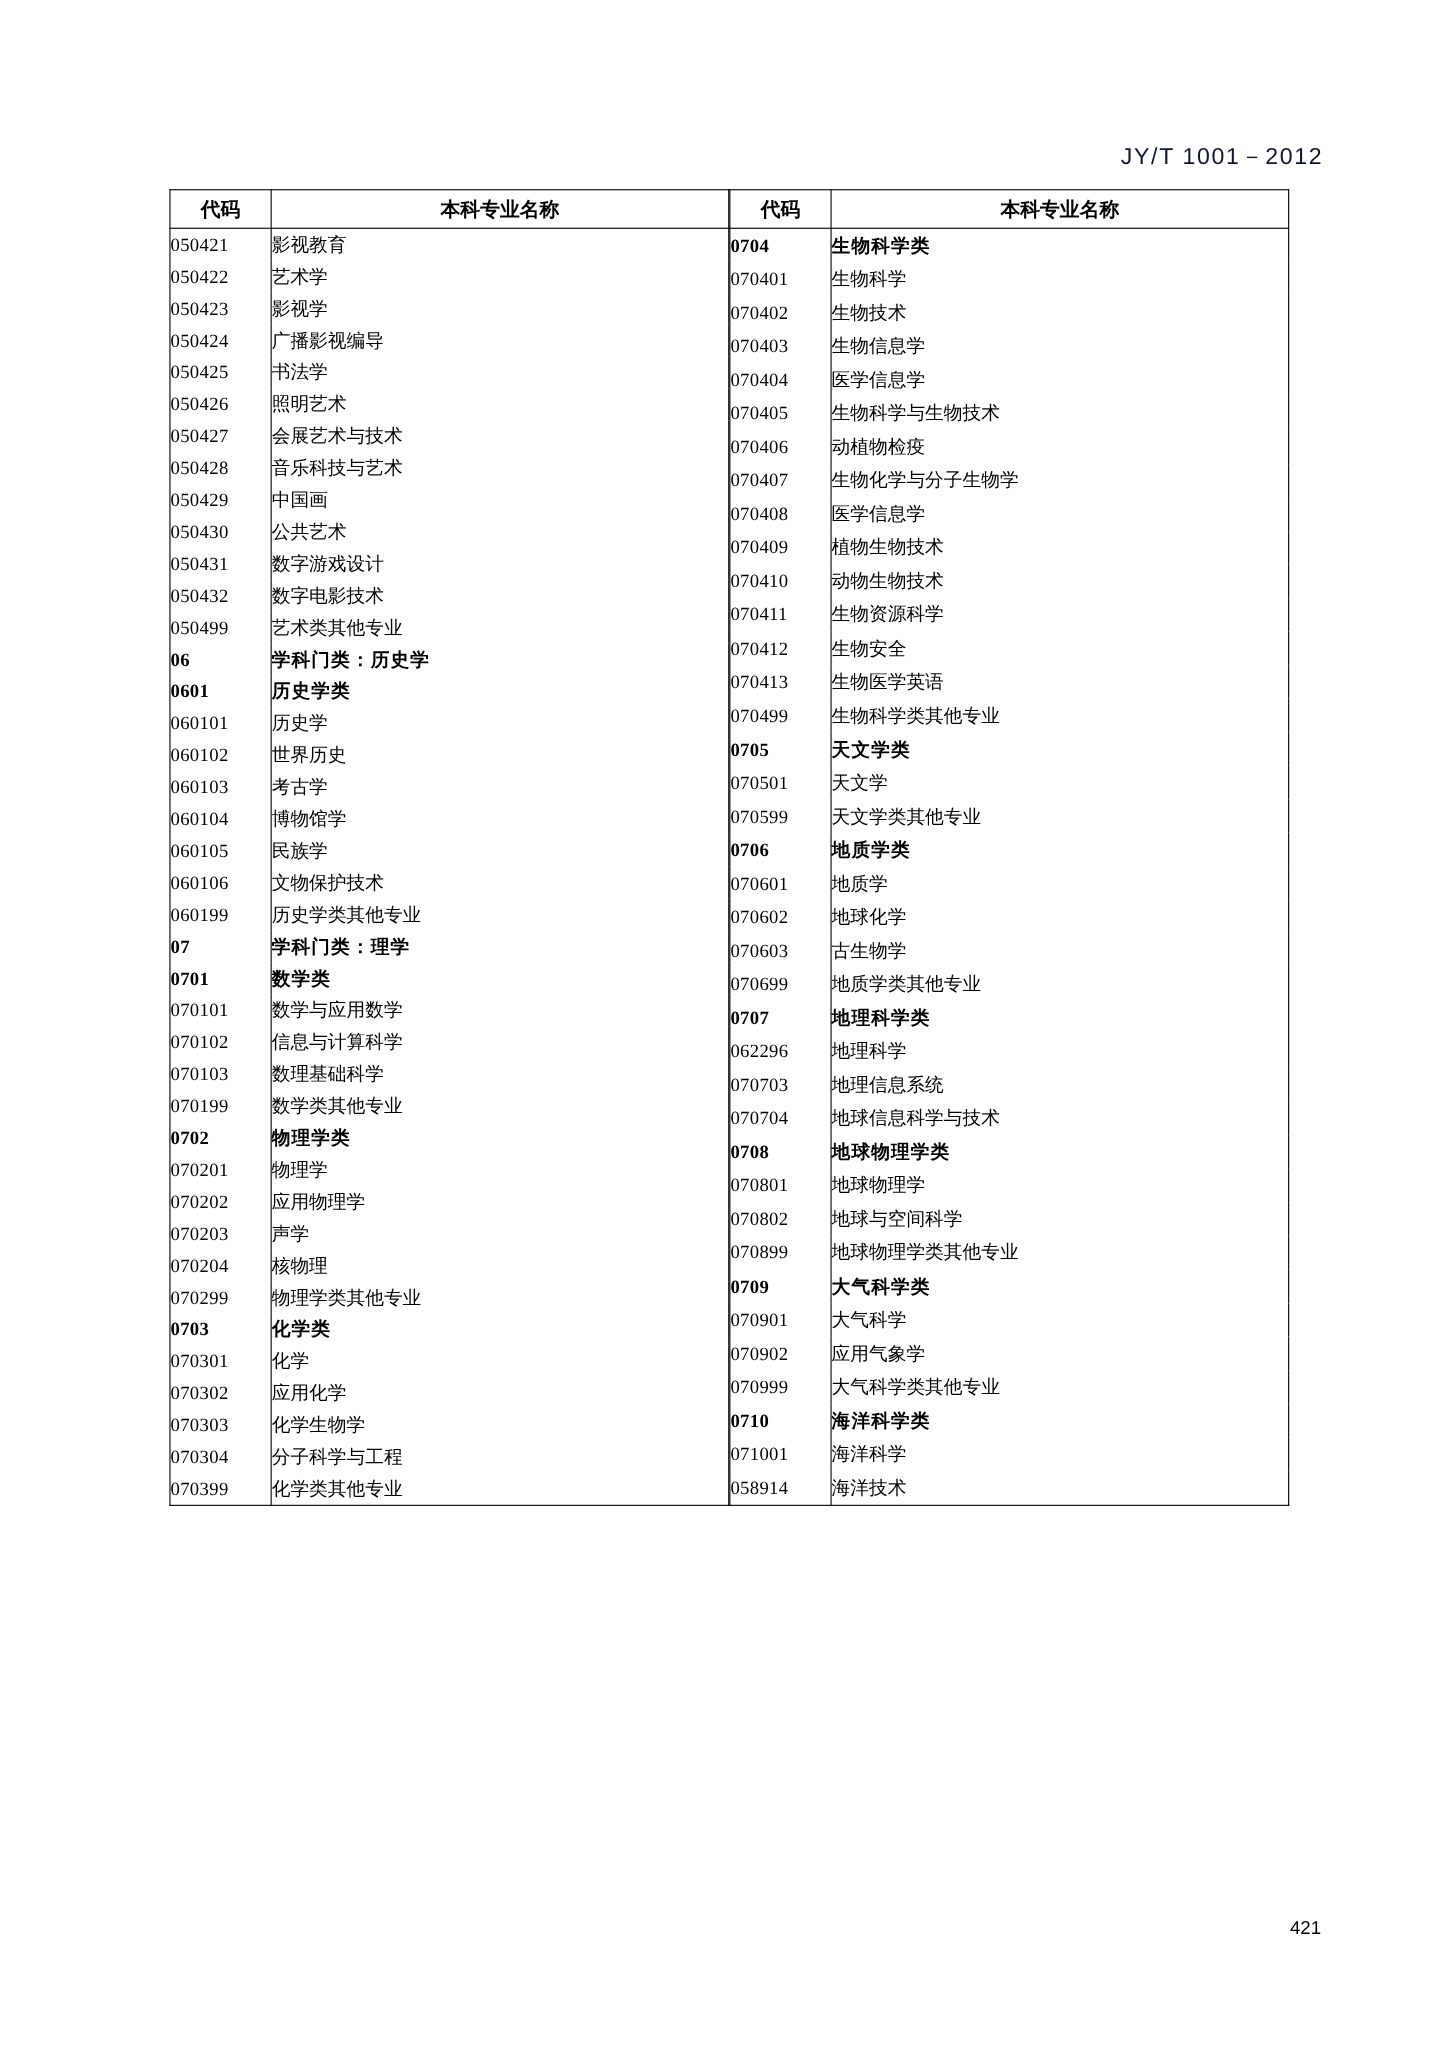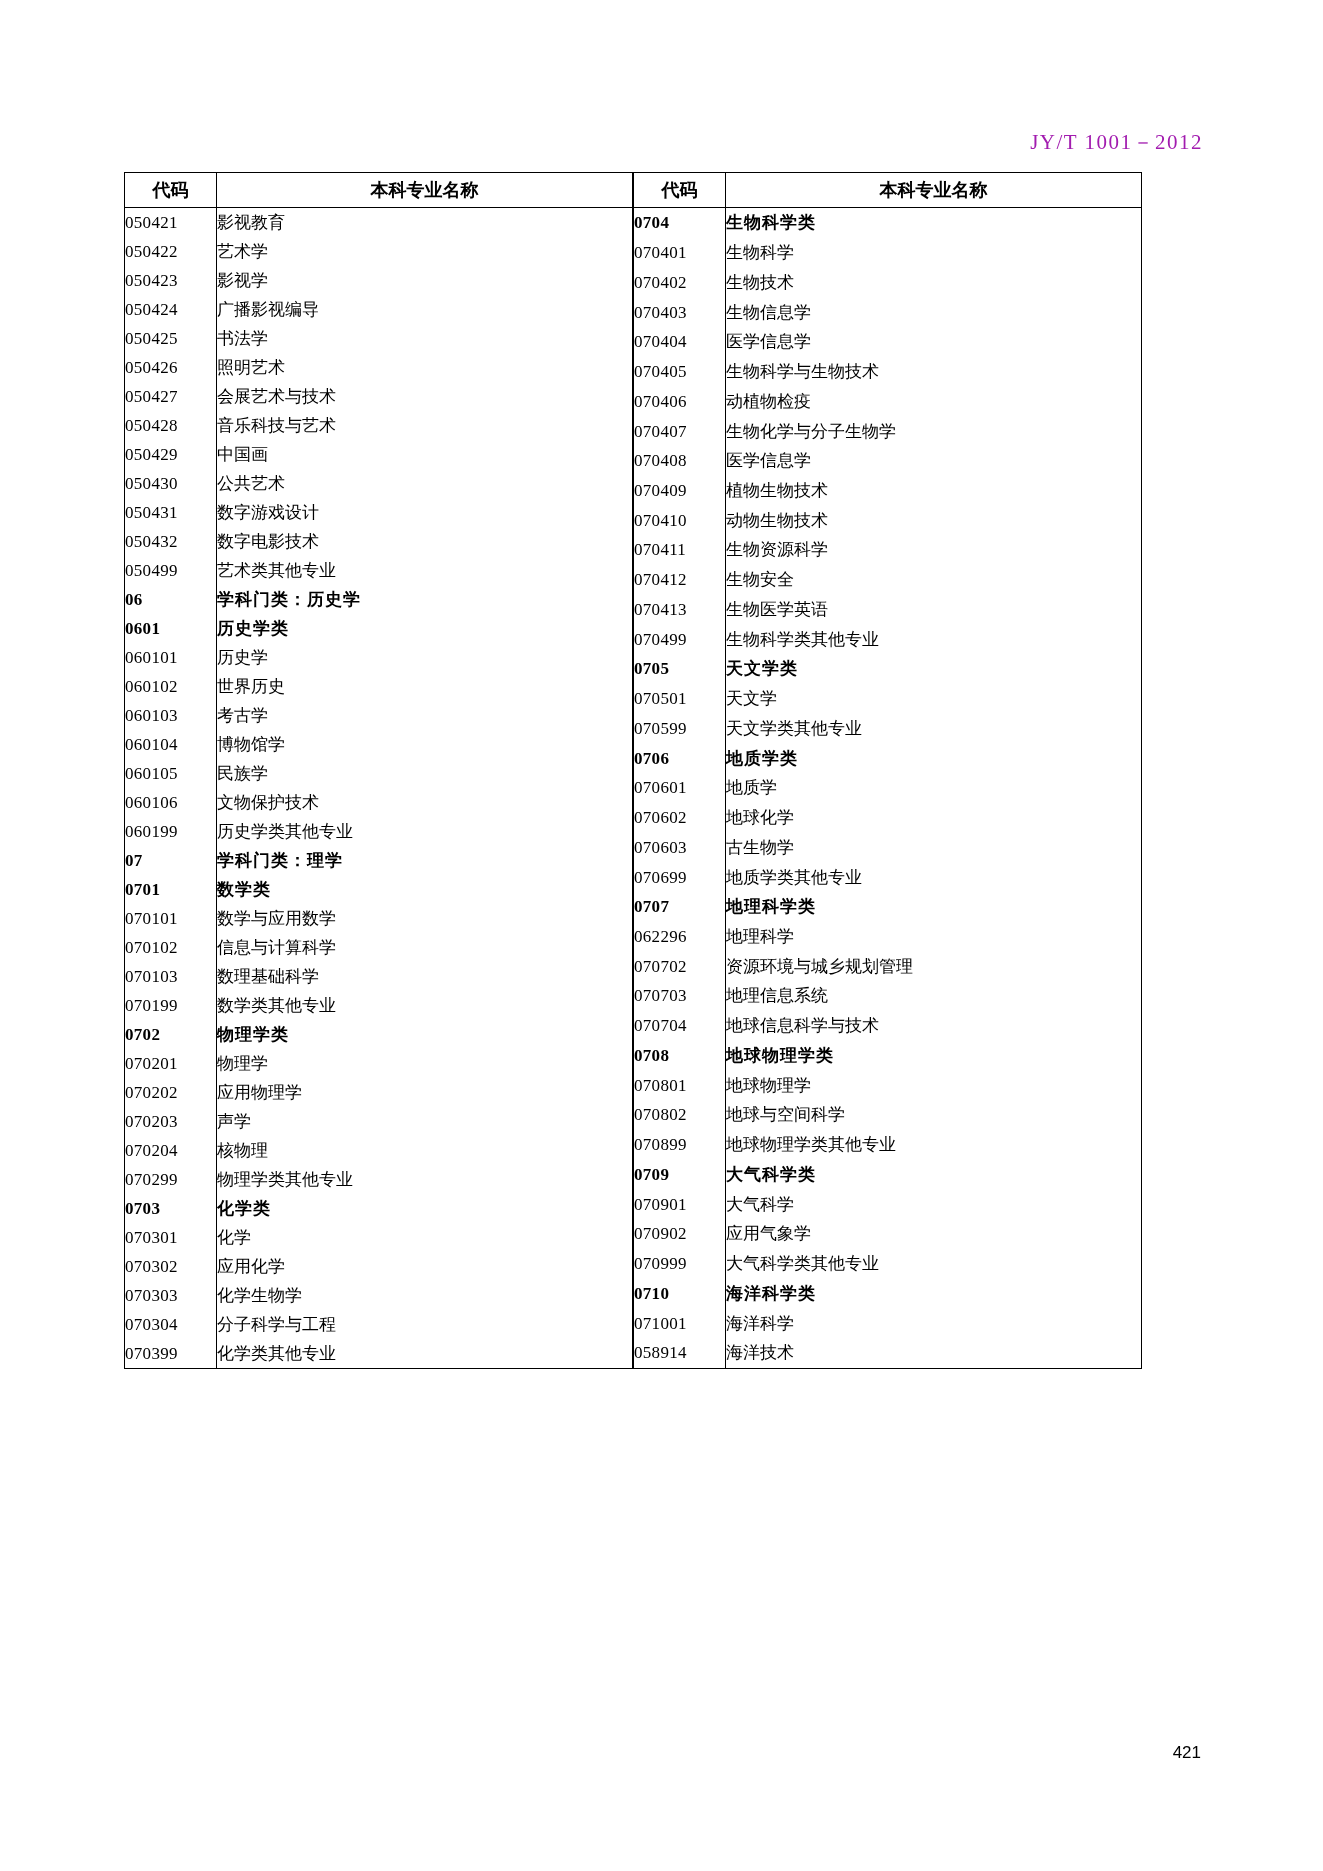--- a/index.html
+++ b/index.html
@@ -17,32 +17,32 @@
   .page {
     position: absolute;
     top: 0; left: 0;
     width: 1323px;
     height: 1871px;
   }
   .header-std {
     position: absolute;
     top: 128px;
     right: 120px;
-    font-family: Liberation Serif, serif;
+    font-family: Liberation Sans, sans-serif;
     font-size: 21px;
     letter-spacing: 1.5px;
-    color: #a21caf;
+    color: #0f172a;
   }
   .tables {
     position: absolute;
     top: 172px;
     left: 124px;
     width: 1078px;
     display: flex;
-    justify-content: flex-start;
+    justify-content: center;
   }
   table.maj {
     border-collapse: collapse;
     width: 508px;
     table-layout: fixed;
   }
   table.maj th, table.maj td {
     border-left: 1px solid #000;
     border-right: 1px solid #000;
     padding: 0;
@@ -378,24 +378,20 @@
           </tr>
           <tr class="bold">
             <td class="code">0707</td>
             <td class="name">地理科学类</td>
           </tr>
           <tr>
             <td class="code">062296</td>
             <td class="name">地理科学</td>
           </tr>
           <tr>
-            <td class="code">070702</td>
-            <td class="name">资源环境与城乡规划管理</td>
-          </tr>
-          <tr>
             <td class="code">070703</td>
             <td class="name">地理信息系统</td>
           </tr>
           <tr>
             <td class="code">070704</td>
             <td class="name">地球信息科学与技术</td>
           </tr>
           <tr class="bold">
             <td class="code">0708</td>
             <td class="name">地球物理学类</td>

